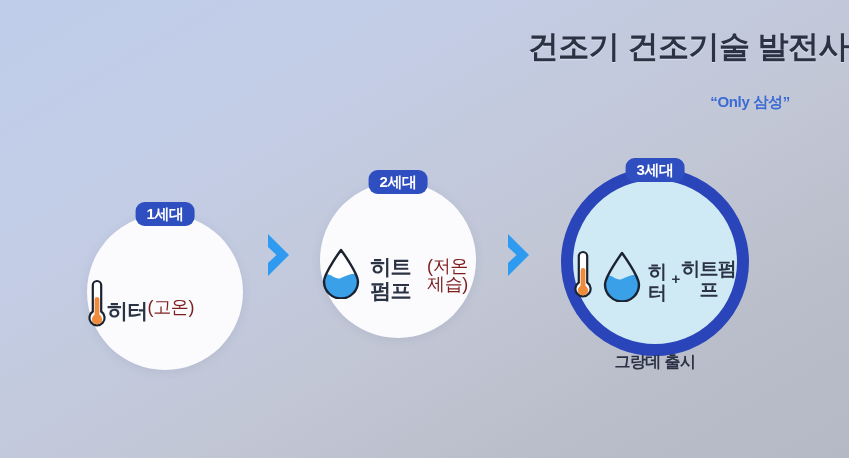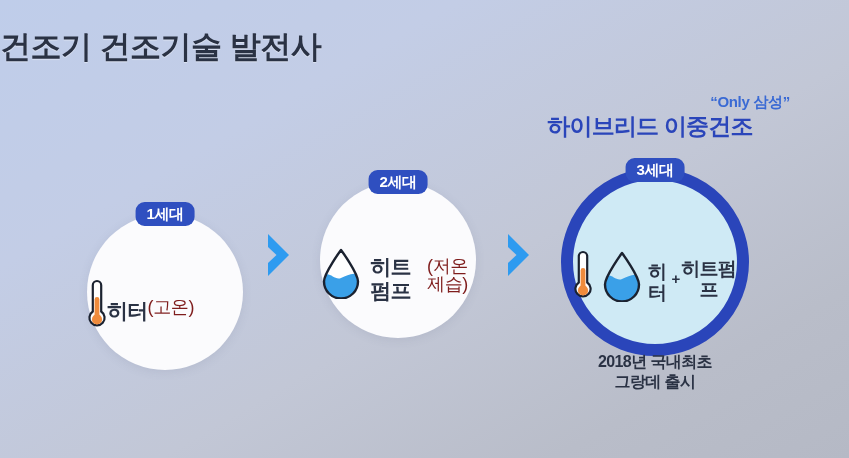--- a/index.html
+++ b/index.html
@@ -20,21 +20,21 @@
     background: linear-gradient(150deg, #bfcdea 0%, #c3cde6 28%, #c2c7d6 58%, #b9bdc9 82%, #b5b9c5 100%);
     overflow: hidden;
   }
 
   
   #title {
     position: absolute;
     top: 26px;
     left: 0;
     width: 849px;
-    text-align: left;
+    text-align: right;
     font-size: 31px;
     font-weight: bold;
     letter-spacing: -0.5px;
     color: #2a3244;
     text-shadow: 0 1px 1px rgba(255,255,255,0.45);
   }
 
   
   #hybrid-block {
     position: absolute;
@@ -159,21 +159,20 @@
 </style>
 </head>
 <body>
 
 <div id="stage">
 
   <div id="title">건조기 건조기술 발전사</div>
 
   <div id="hybrid-block">
     <div id="only-samsung">“Only 삼성”</div>
-    <div id="hybrid-title">하이브리드 이중건조</div>
   </div>
 
   <div class="node" style="left:85px; top:170px; width:160px; height:180px;margin-top:32px;">
     <div class="badge" style="top:0px;">1세대</div>
     <div class="circle circle-plain" style="left:2px; top:12px; width:156px; height:156px; padding-top:30px;">
       <div class="icon-row" style="height:56px;">
 
         <span>
           <svg width="20" height="52" viewBox="0 0 20 52">
             <path d="M10 2 a4.2 4.2 0 0 1 4.2 4.2 v26.3 a7.6 7.6 0 1 1 -8.4 0 V6.2 A4.2 4.2 0 0 1 10 2 z" fill="#ffffff" stroke="#1b2230" stroke-width="2.2"></path>
@@ -250,17 +249,16 @@
           </svg>
         </span>
       </div>
       <div class="label-hero" style="margin-top:7px;">히터</div>
       <div class="plus-sign">+</div>
       <div class="label-hero" style="margin-top:2px;">히트펌프</div>
     </div>
   </div>
 
   <div id="caption">
-    <div>2018년 국내최초</div>
     <div>그랑데 출시</div>
   </div>
 
 </div>
 
 </body></html>

